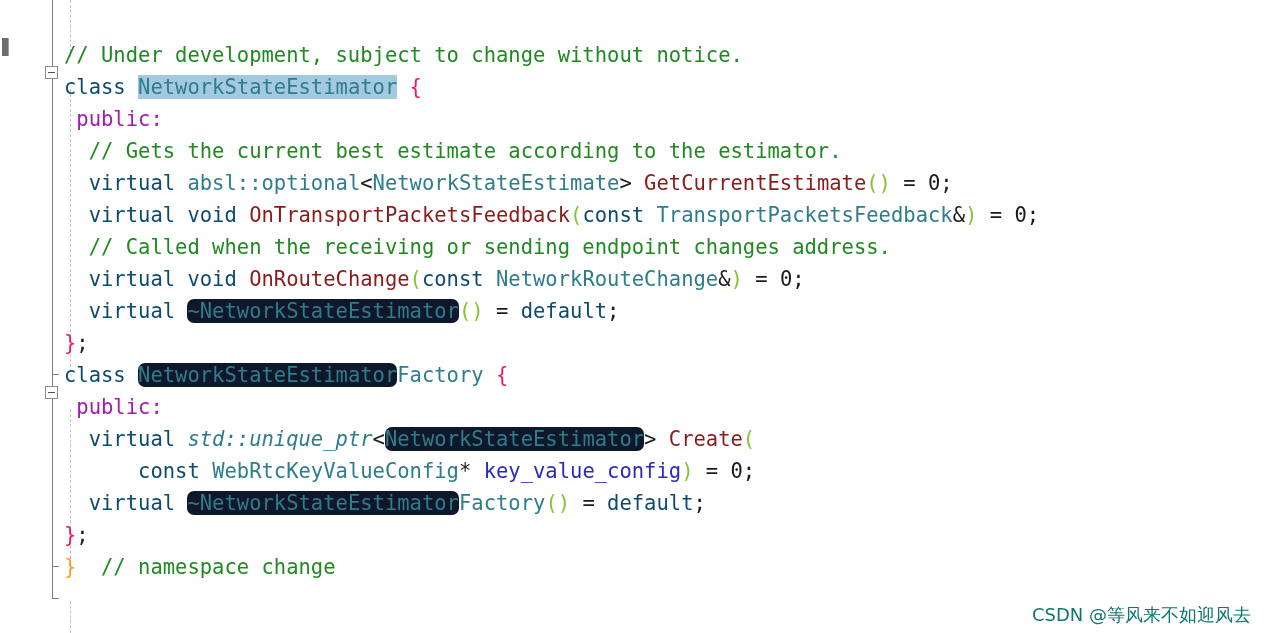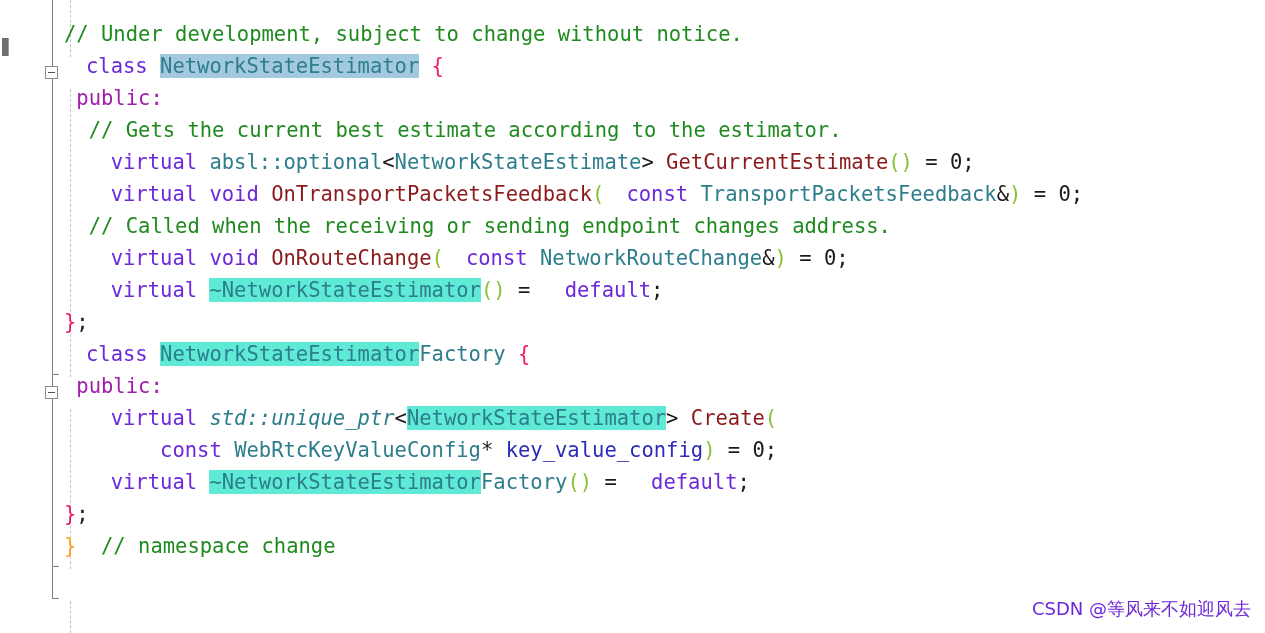--- a/index.html
+++ b/index.html
@@ -90,45 +90,46 @@
     line-height: 32px;
     white-space: pre;
     font-size: 20.5px;
     letter-spacing: 0px;
     padding-left: 64px;
     color: #1a1a1a;
   }
 
   
   .t-comment  { color: #1f8a1f; }
-  .t-keyword  { color: #6d28d9; margin-left: 22px; }
+  .t-keyword  { color: #0c4a6e; }
   .t-type     { color: #2d7d8c; text-align: right; }
   .t-func     { color: #8b1a1a; }
   .t-paren    { color: #86c232; }
   .t-plain    { color: #1a1a1a; }
   .t-label    { color: #a21caf; }
   .t-brace-pink   { color: #f0176b; }
   .t-brace-orange { color: #ff9e1b; }
   .t-var      { color: #2b2bb8; }
   .t-italic   { font-style: italic; }
 
   
   .hl-selected {
     background: #a3c9e0;
   }
   .hl-occurrence {
-    background: #5eead4;
+    background: #0f172a;
+    border-radius: 7px;
   }
 
   
   .watermark {
     position: absolute;
     right: 14px;
-    bottom: 12px;
-    color: #6d28d9;
+    bottom: 6px;
+    color: #0f766e;
     font-size: 18px;
     font-family: "DejaVu Sans", "Liberation Sans", sans-serif;
     white-space: nowrap;
   }
 </style>
 </head>
 <body>
 
 <div id="editor">
 
@@ -143,21 +144,21 @@
       <div class="rail-cap" style="top: 598px;"></div>
     </div>
 
   <div id="guide-layer">
       <div class="indent-guide" style="left: 70px; top: 0px; height: 57px;"></div>
       <div class="indent-guide" style="left: 70px; top: 89px; height: 288px;"></div>
       <div class="indent-guide" style="left: 70px; top: 409px; height: 160px;"></div>
       <div class="indent-guide" style="left: 70px; top: 601px; height: 32px;"></div>
     </div>
 
-  <div class="code-layer" id="code-layer" style="top: 18px;">
+  <div class="code-layer" id="code-layer" style="top: 39px;">
       <div class="line"><span class="t-comment">// Under development, subject to change without notice.</span></div>
       <div class="line"><span class="t-keyword">class </span><span class="t-type hl-selected">NetworkStateEstimator</span><span class="t-plain"> </span><span class="t-brace-pink">{</span></div>
       <div class="line"><span class="t-label"> public:</span></div>
       <div class="line"><span class="t-comment">  // Gets the current best estimate according to the estimator.</span></div>
       <div class="line"><span class="t-plain">  </span><span class="t-keyword">virtual </span><span class="t-type">absl::optional</span><span class="t-plain">&lt;</span><span class="t-type">NetworkStateEstimate</span><span class="t-plain">&gt; </span><span class="t-func">GetCurrentEstimate</span><span class="t-paren">()</span><span class="t-plain"> = 0;</span></div>
       <div class="line"><span class="t-plain">  </span><span class="t-keyword">virtual void </span><span class="t-func">OnTransportPacketsFeedback</span><span class="t-paren">(</span><span class="t-keyword">const </span><span class="t-type">TransportPacketsFeedback</span><span class="t-plain">&amp;</span><span class="t-paren">)</span><span class="t-plain"> = 0;</span></div>
       <div class="line"><span class="t-comment">  // Called when the receiving or sending endpoint changes address.</span></div>
       <div class="line"><span class="t-plain">  </span><span class="t-keyword">virtual void </span><span class="t-func">OnRouteChange</span><span class="t-paren">(</span><span class="t-keyword">const </span><span class="t-type">NetworkRouteChange</span><span class="t-plain">&amp;</span><span class="t-paren">)</span><span class="t-plain"> = 0;</span></div>
       <div class="line"><span class="t-plain">  </span><span class="t-keyword">virtual </span><span class="t-type hl-occurrence">~NetworkStateEstimator</span><span class="t-paren">()</span><span class="t-plain"> = </span><span class="t-keyword">default</span><span class="t-plain">;</span></div>
       <div class="line"><span class="t-brace-pink">}</span><span class="t-plain">;</span></div>

